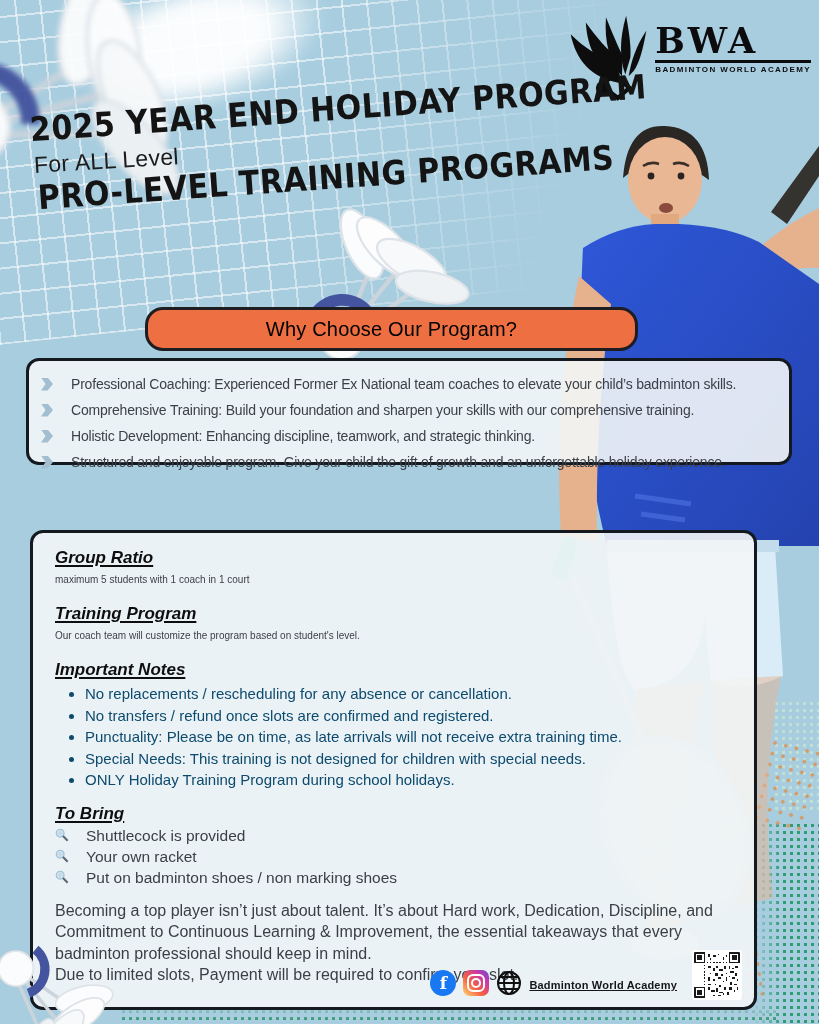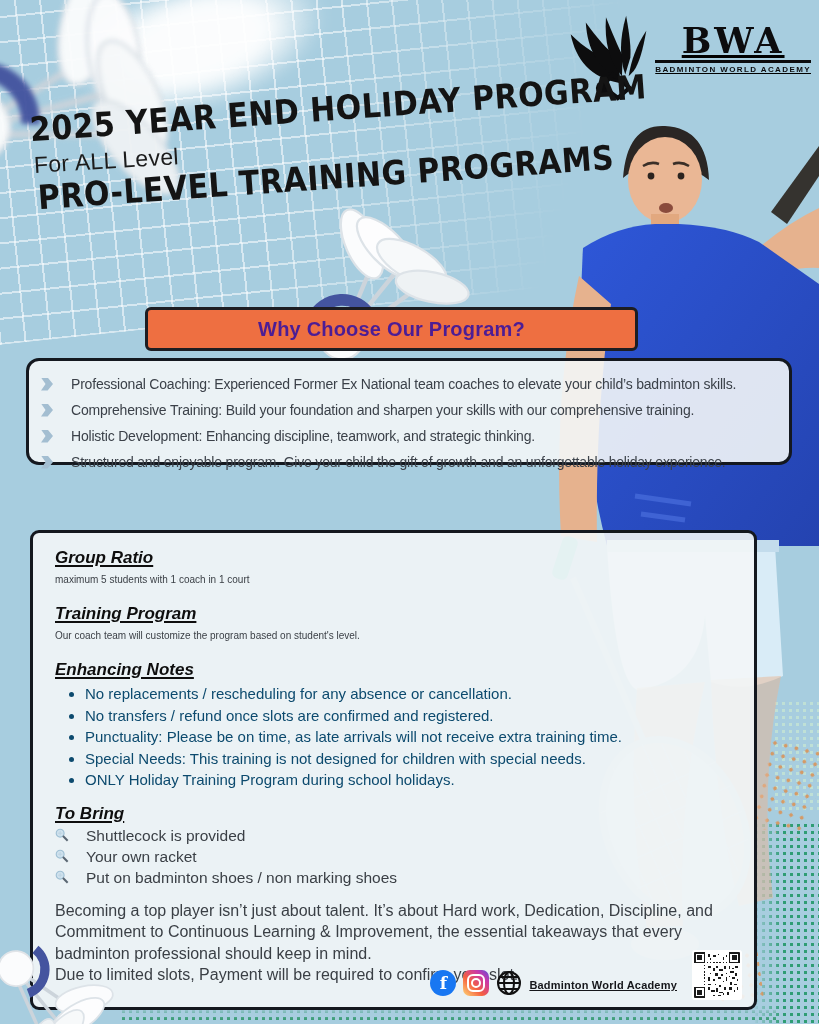--- a/index.html
+++ b/index.html
@@ -35,48 +35,48 @@
   .dots-orange{right:2px;top:742px;width:58px;height:92px;
     background:radial-gradient(circle,#d9945a 1.9px,transparent 2.1px);background-size:11px 11px;transform:rotate(14deg);opacity:.9;}
   .dots-orange2{right:58px;top:952px;width:46px;height:52px;
     background:radial-gradient(circle,#d9945a 1.8px,transparent 2px);background-size:10px 10px;transform:rotate(-8deg);opacity:.85;}
   .dots-bottom{left:120px;bottom:-2px;width:660px;height:18px;z-index:6;
     background:radial-gradient(circle,#3f9e7a 1.5px,transparent 1.7px);background-size:7px 7px;
     -webkit-mask-image:linear-gradient(to top,#000 40%,transparent);mask-image:linear-gradient(to top,#000 40%,transparent);}
   
   .logo{position:absolute;top:10px;right:8px;z-index:5;display:flex;align-items:flex-start;}
   .logo-wing{width:84px;height:92px;margin-right:2px;}
-  .logo-text{margin-top:14px;text-align:center;text-decoration:underline;}
+  .logo-text{margin-top:14px;text-align:left;}
   .logo-brand{font-family:"DejaVu Serif","Liberation Serif",serif;font-weight:bold;font-size:35px;
     letter-spacing:3px;color:#0c0c0e;line-height:33px;}
   .logo-rule{height:3px;background:#0c0c0e;margin:3px 0 2px;}
   .logo-sub{font-size:8px;font-weight:bold;letter-spacing:1.4px;color:#0c0c0e;white-space:nowrap;}
   
   .titles{position:absolute;left:0;top:0;z-index:5;width:100%;}
   .t1,.t2{font-family:"DejaVu Sans","Liberation Sans",sans-serif;font-weight:900;color:#141414;
     white-space:nowrap;letter-spacing:.5px;}
   .t1{position:absolute;left:30px;top:112px;font-size:30px;transform:rotate(-4deg) scaleY(1.12);transform-origin:0 50%;}
   .t-level{position:absolute;left:34px;top:152px;font-size:23px;color:#1c1c1c;
     transform:rotate(-3.5deg);transform-origin:0 50%;letter-spacing:.3px;}
   .t2{position:absolute;left:38px;top:180px;font-size:30px;transform:rotate(-4deg) scaleY(1.12);transform-origin:0 50%;}
   
   .banner{position:absolute;left:145px;width:487px;height:38px;z-index:5;
-    background:#ee6f41;border:3px solid #1d1d22;border-radius:6px;
+    background:#ee6f41;border:3px solid #1d1d22;border-radius:18px;
     display:flex;align-items:center;justify-content:center;
-    color:#4c1d95;font-weight:bold;font-size:20px;letter-spacing:.2px;}
+    color:#000000;font-weight:normal;font-size:20px;letter-spacing:.2px;}
   .banner-why{top:307px;}
   .banner-policy{top:478px;font-size:19px;}
   
   .box{position:absolute;background:rgba(243,246,247,.9);border:3px solid #14181f;border-radius:13px;z-index:4;}
   .why-box{left:26px;top:358px;width:766px;height:107px;padding:10px 12px;box-sizing:border-box;}
   .why-item{display:flex;align-items:center;gap:18px;height:26px;
     font-size:14px;letter-spacing:-.2px;color:#3b4149;white-space:nowrap;}
   .arrow-bullet{flex:0 0 12px;width:12px;height:13px;background:#a3bed1;
     clip-path:polygon(0 0,55% 0,100% 50%,55% 100%,0 100%,38% 50%);}
-  .policy-box{left:30px;top:530px;width:727px;height:480px;padding:14px 22px;box-sizing:border-box;color:#3a3f45;border-radius:9px;}
+  .policy-box{left:30px;top:530px;width:727px;height:480px;padding:14px 22px;box-sizing:border-box;color:#3a3f45;}
   .sec{margin-bottom:12px;}
   .sec-h{font-size:17px;font-weight:bold;font-style:italic;color:#0e0e0e;
     text-decoration:underline;text-decoration-thickness:1.5px;text-underline-offset:2px;line-height:22px;}
   .sec-b{font-size:10px;line-height:22px;}
   .notes-list{margin:2px 0 0;padding-left:30px;list-style:disc;}
   .notes-list li{font-size:15px;line-height:21.5px;color:#0c4a6e;}
   .bring-row{display:flex;align-items:center;gap:16px;font-size:15.5px;line-height:21px;color:#3a3f45;}
   .racket-bullet{flex:0 0 15px;width:15px;height:15px;}
   .closing{font-size:16px;line-height:21.5px;margin-top:4px;}
   .closing2{font-size:16px;line-height:21.5px;}
@@ -235,21 +235,21 @@
   <div class="box policy-box">
     <div class="sec">
       <div class="sec-h">Group Ratio</div>
       <div class="sec-b">maximum 5 students with 1 coach in 1 court</div>
     </div>
     <div class="sec">
       <div class="sec-h">Training Program</div>
       <div class="sec-b">Our coach team will customize the program based on student's level.</div>
     </div>
     <div class="sec">
-      <div class="sec-h">Enhancing Notes</div>
+      <div class="sec-h">Important Notes</div>
       <ul class="notes-list">
         <li>No replacements / rescheduling for any absence or cancellation.</li>
         <li>No transfers / refund once slots are confirmed and registered.</li>
         <li>Punctuality: Please be on time, as late arrivals will not receive extra training time.</li>
         <li>Special Needs: This training is not designed for children with special needs.</li>
         <li>ONLY Holiday Training Program during school holidays.</li>
       </ul>
     </div>
     <div class="sec">
       <div class="sec-h">To Bring</div>

